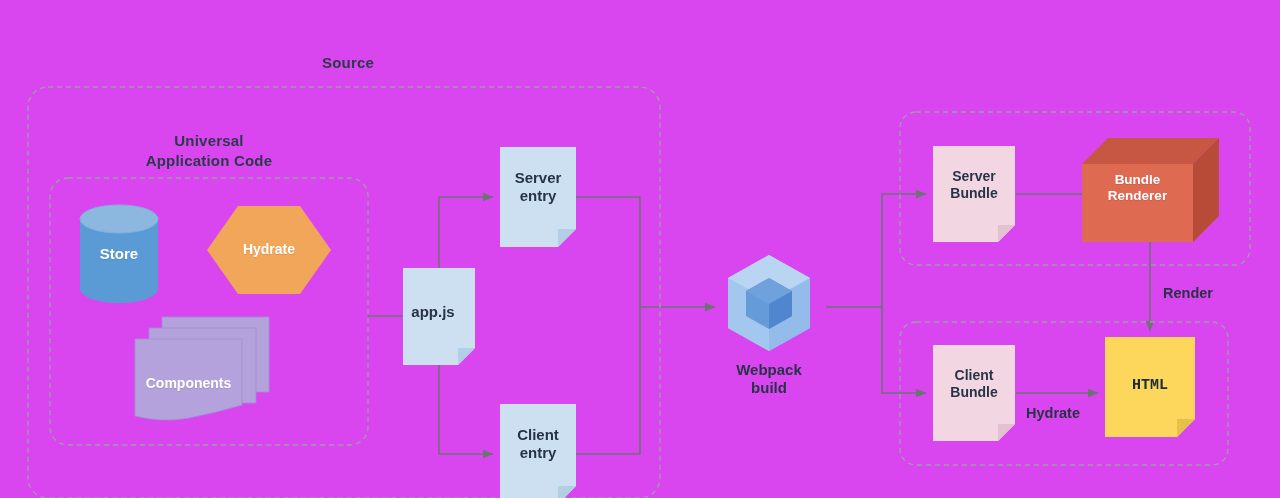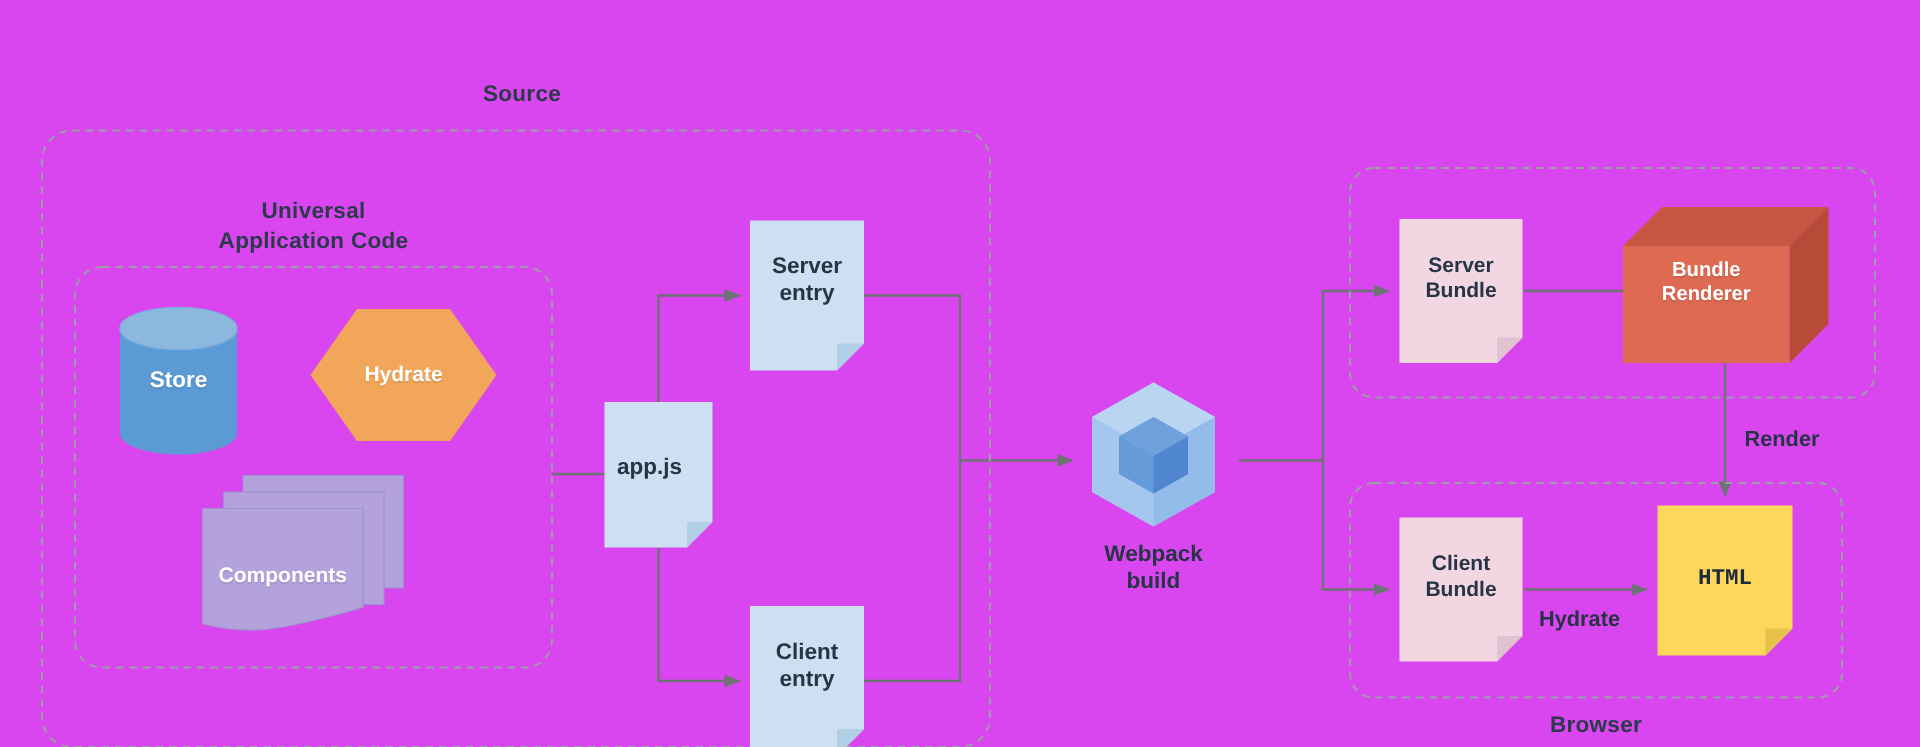--- a/index.html
+++ b/index.html
@@ -102,21 +102,20 @@
       <rect x="900" y="322" width="328" height="143" rx="16" ry="16"></rect>
     </g>
   </svg>
 
   <div class="grp-title" style="left:0;top:54px;width:696px;">Source</div>
 
   <div class="grp-title" style="left:50px;top:131px;width:318px;line-height:1.35;white-space:pre-line;">Universal
 Application Code</div>
 
 
-  <div class="grp-title" style="left:900px;top:475px;width:328px;">Browser</div>
 
   <div class="shape" style="left:80px;top:205px;width:78px;height:98px;">
     <svg width="78" height="98" viewBox="0 0 78 98" xmlns="http://www.w3.org/2000/svg">
       <path d="M0 14 L0 84 A39 14 0 0 0 78 84 L78 14 Z" fill="#5b9bd5"></path>
       <ellipse cx="39" cy="14" rx="39" ry="14" fill="#8cb8e0"></ellipse>
       <ellipse cx="39" cy="14" rx="39" ry="14" fill="none" stroke="#7fb0dd" stroke-width="1"></ellipse>
     </svg>
   </div>
   <div class="node-label lbl-white" style="left:80px;top:245px;width:78px;font-size:15px;">Store</div>
 

